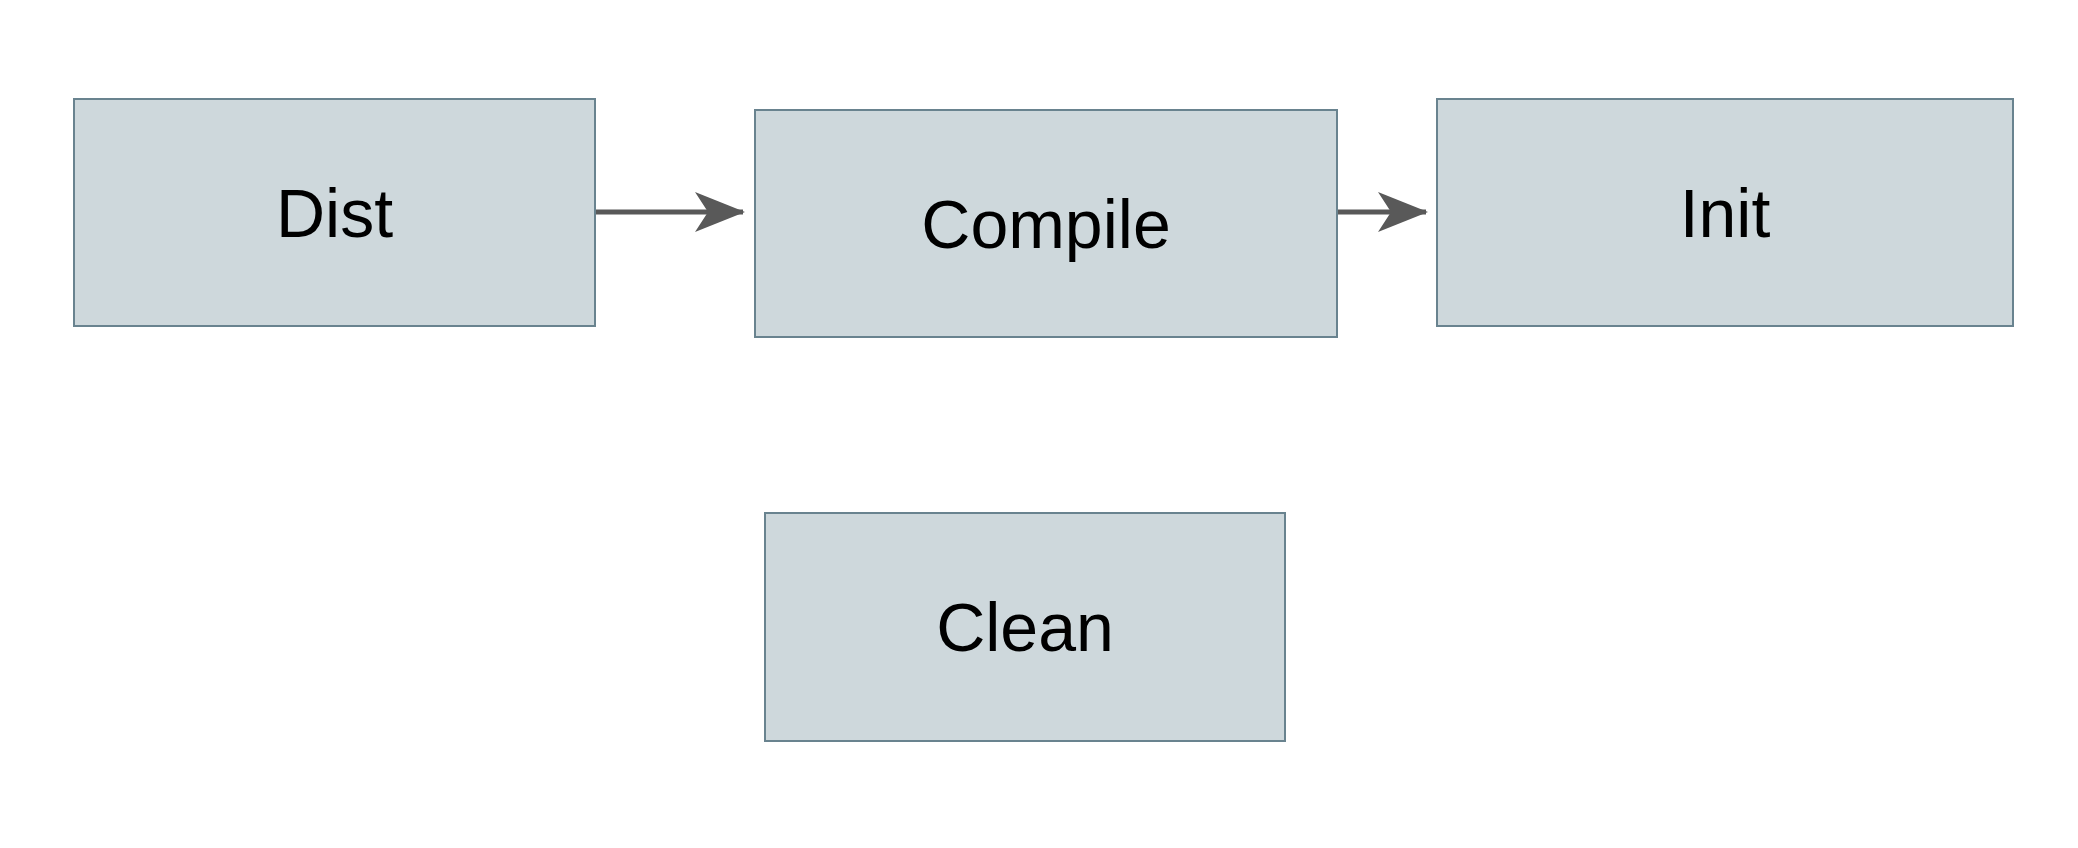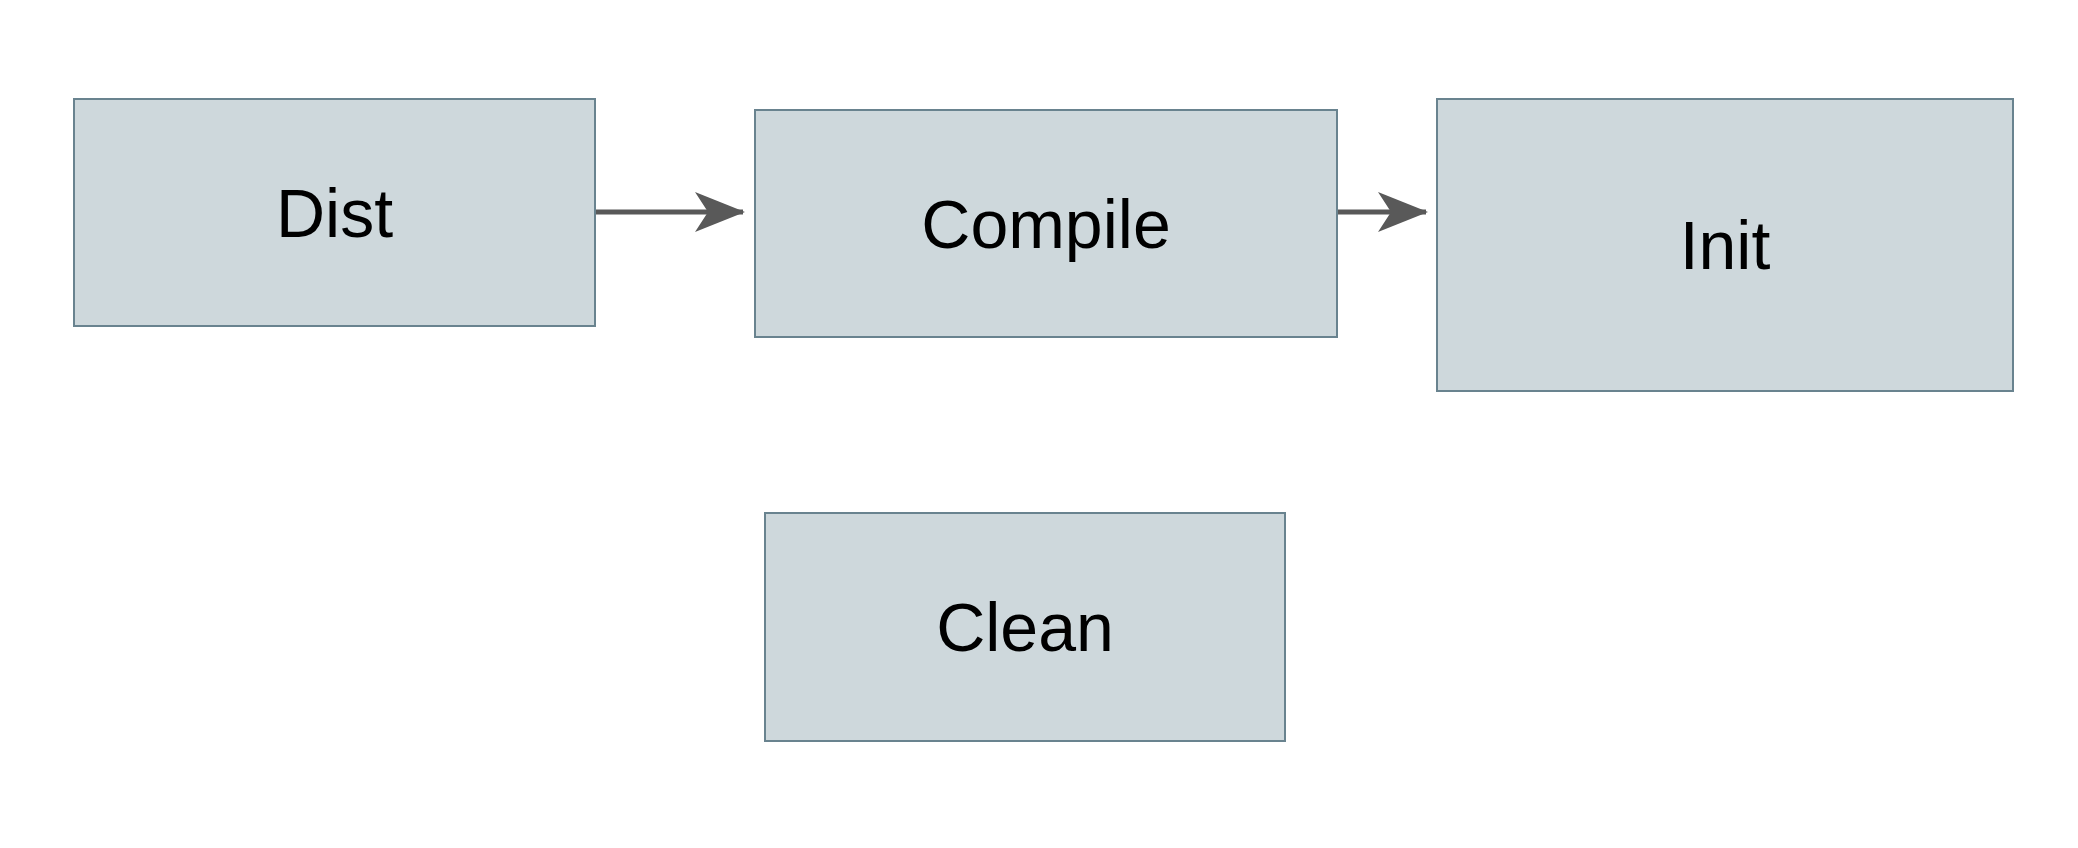--- a/index.html
+++ b/index.html
@@ -70,21 +70,21 @@
   </svg>
 
   <div class="node" style="left:73px; top:98px; width:523px; height:229px;">
     <span class="node-label">Dist</span>
   </div>
 
   <div class="node" style="left:754px; top:109px; width:584px; height:229px;">
     <span class="node-label">Compile</span>
   </div>
 
-  <div class="node" style="left:1436px; top:98px; width:578px; height:294px;">
+  <div class="node" style="left:1436px; top:98px; width:578px; height:229px;">
     <span class="node-label">Init</span>
   </div>
 
   <div class="node" style="left:764px; top:512px; width:522px; height:230px;">
     <span class="node-label">Clean</span>
   </div>
 
 </div>
 
 </body></html>

